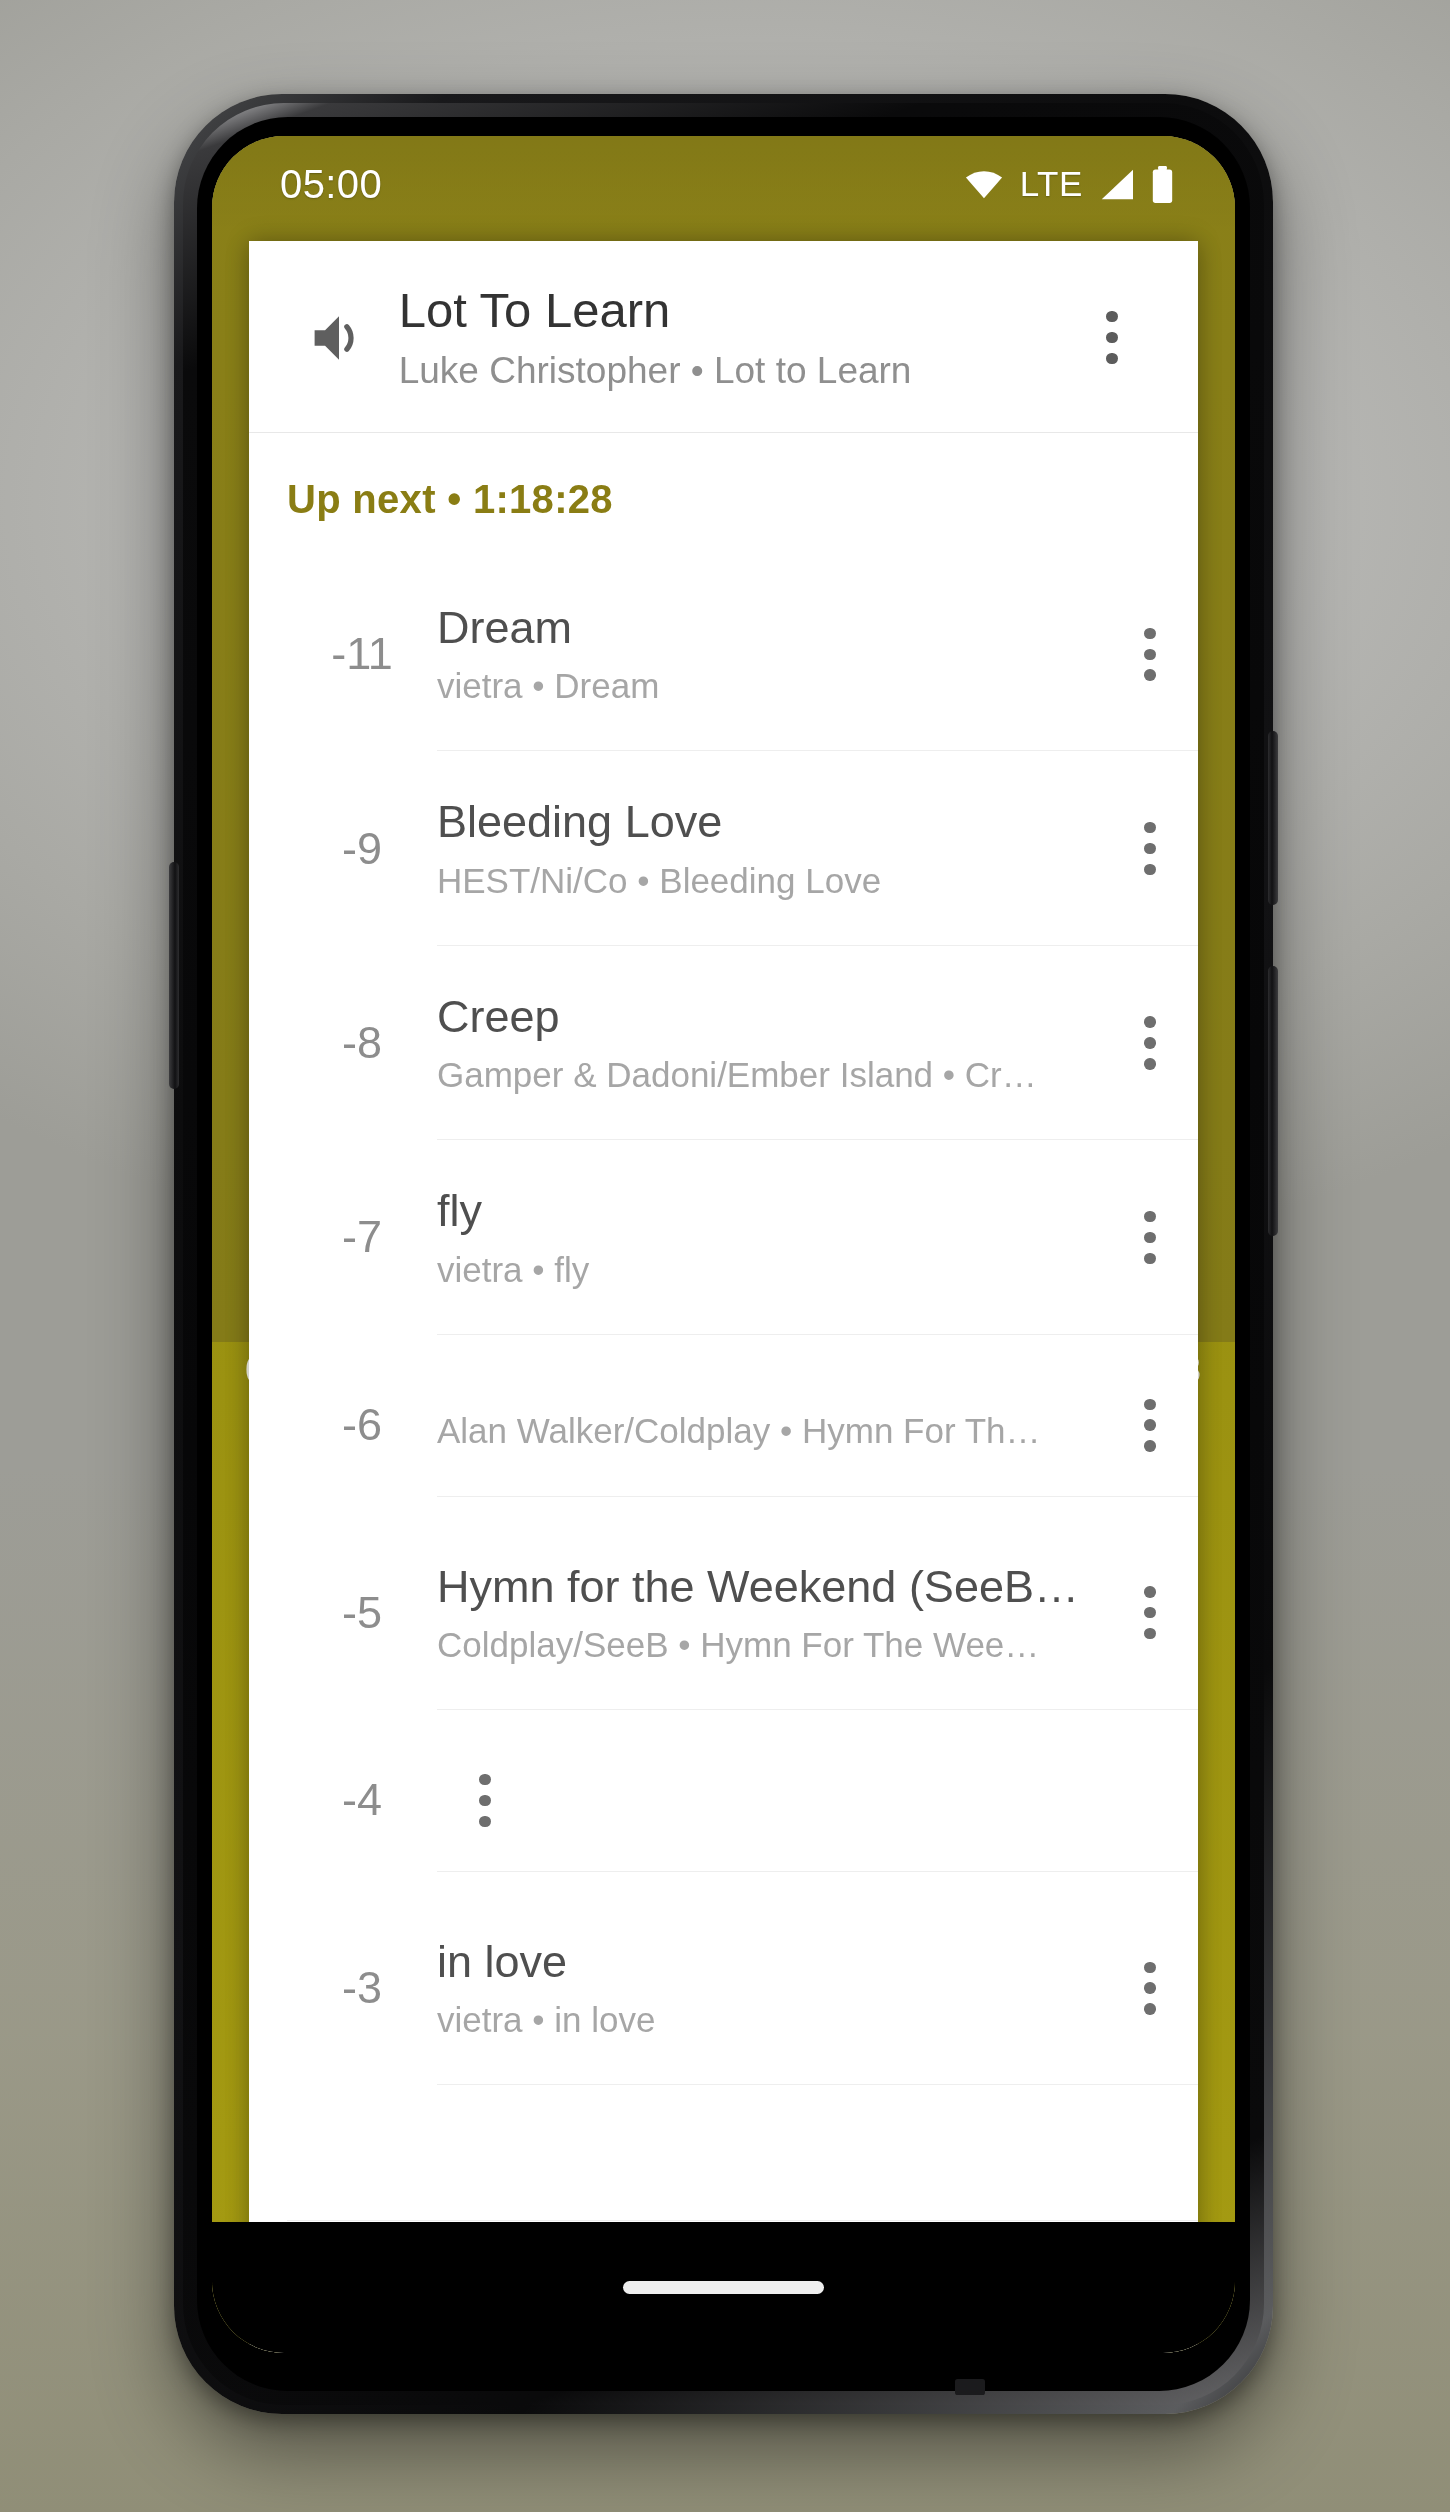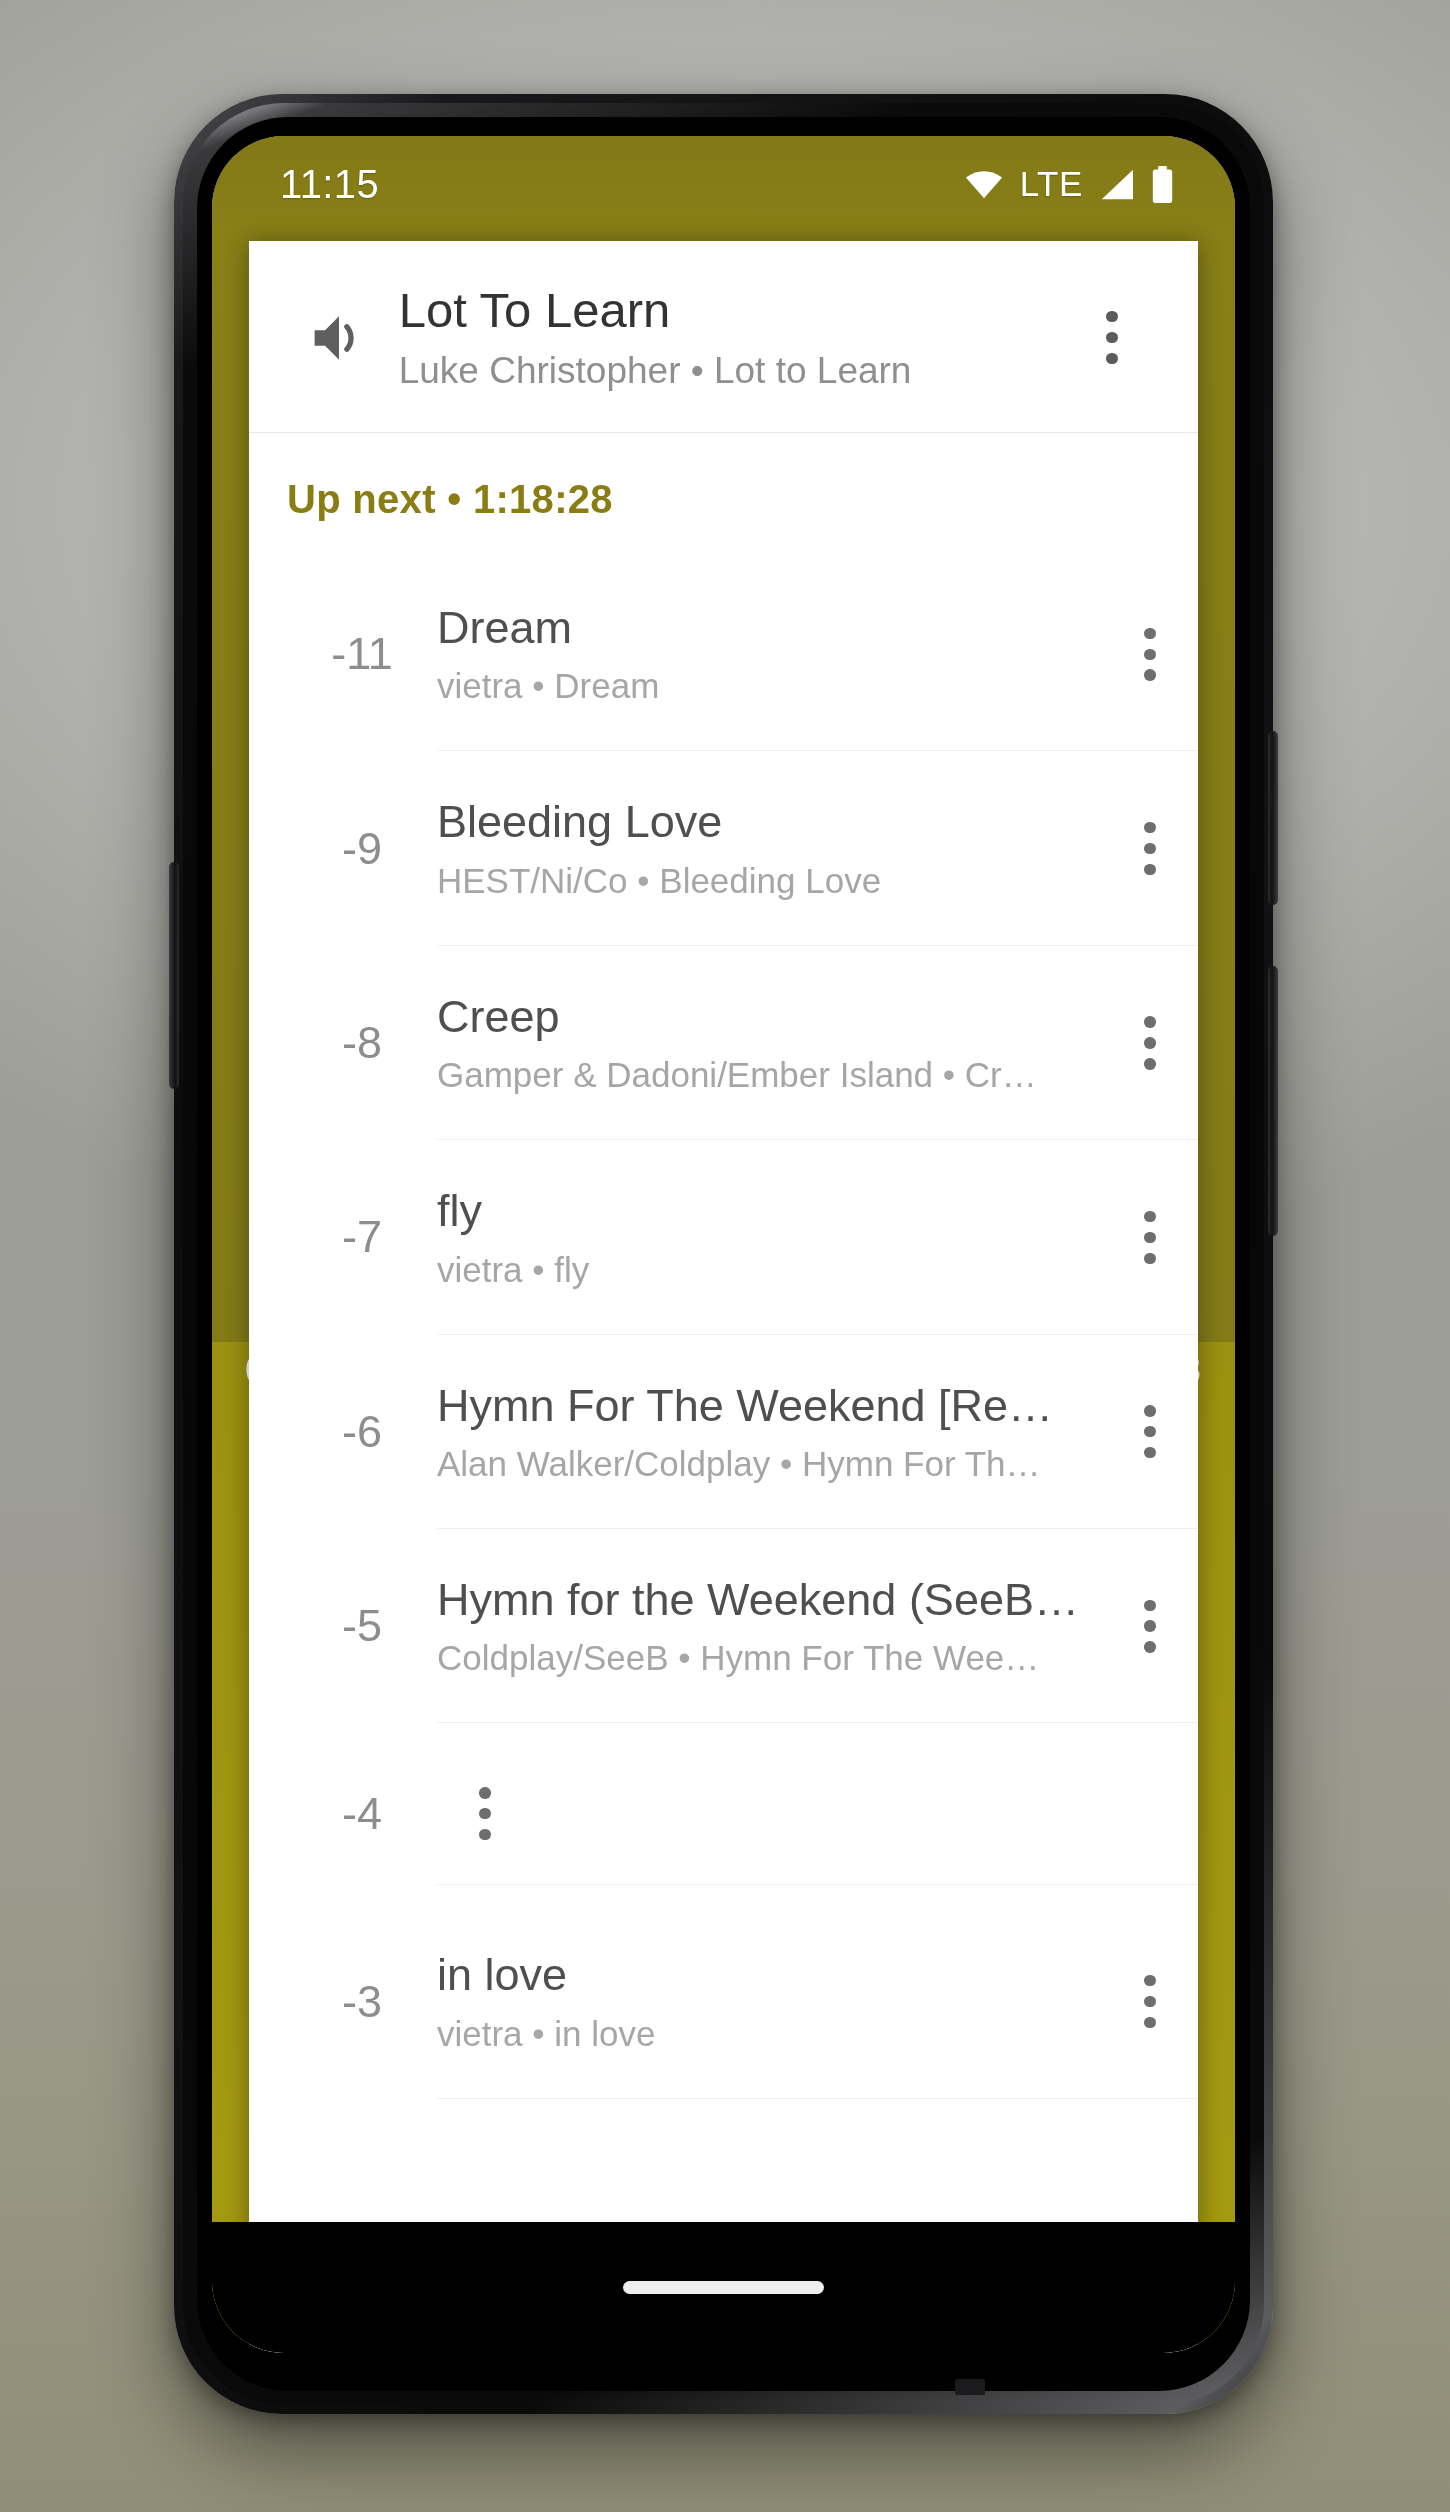--- a/index.html
+++ b/index.html
@@ -332,21 +332,21 @@
         <span>RY</span>
         <span class="np-art-sub">SERIES</span>
       </div>
       <div class="np-times">
         <span>0:</span>
         <span>08</span>
       </div>
     </div>
 
     <div class="statusbar">
-      <div class="status-clock">11:15</div>
+      <div class="status-clock">05:00</div>
       <div class="status-right">
         <span>
           <svg width="40" height="31" viewBox="0 0 46 36">
             <path d="M2 10 C14 0, 32 0, 44 10 L23 34 Z" fill="#ffffff"></path>
           </svg>
         </span>
         <span class="lte-label">LTE</span>
         <span>
           <svg width="37" height="33" viewBox="0 0 42 38">
             <path d="M40 2 L40 36 L4 36 Z" fill="#ffffff"></path>
@@ -437,21 +437,20 @@
                 <i></i>
                 <i></i>
                 <i></i>
               </div>
             </div>
           </div>
           <div class="q-row">
             <div class="q-index">-6</div>
             <div class="q-body">
               <div class="q-text">
-                <div class="q-title">Hymn For The Weekend [Remix]</div>
                 <div class="q-sub">Alan Walker/Coldplay  •  Hymn For Th…</div>
               </div>
               <div class="kebab light">
                 <i></i>
                 <i></i>
                 <i></i>
               </div>
             </div>
           </div>
           <div class="q-row">

